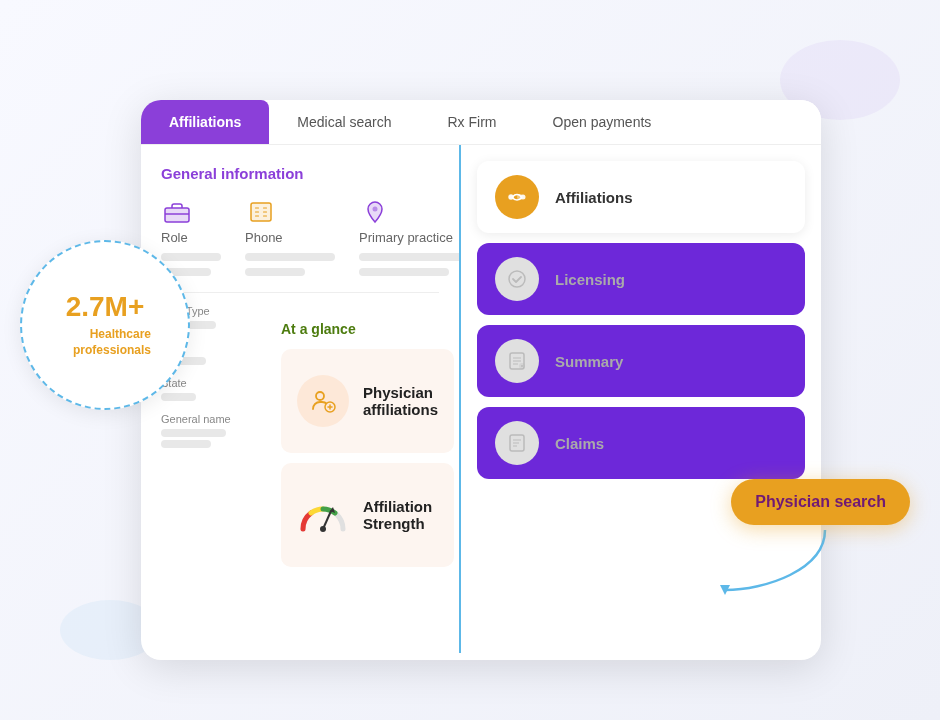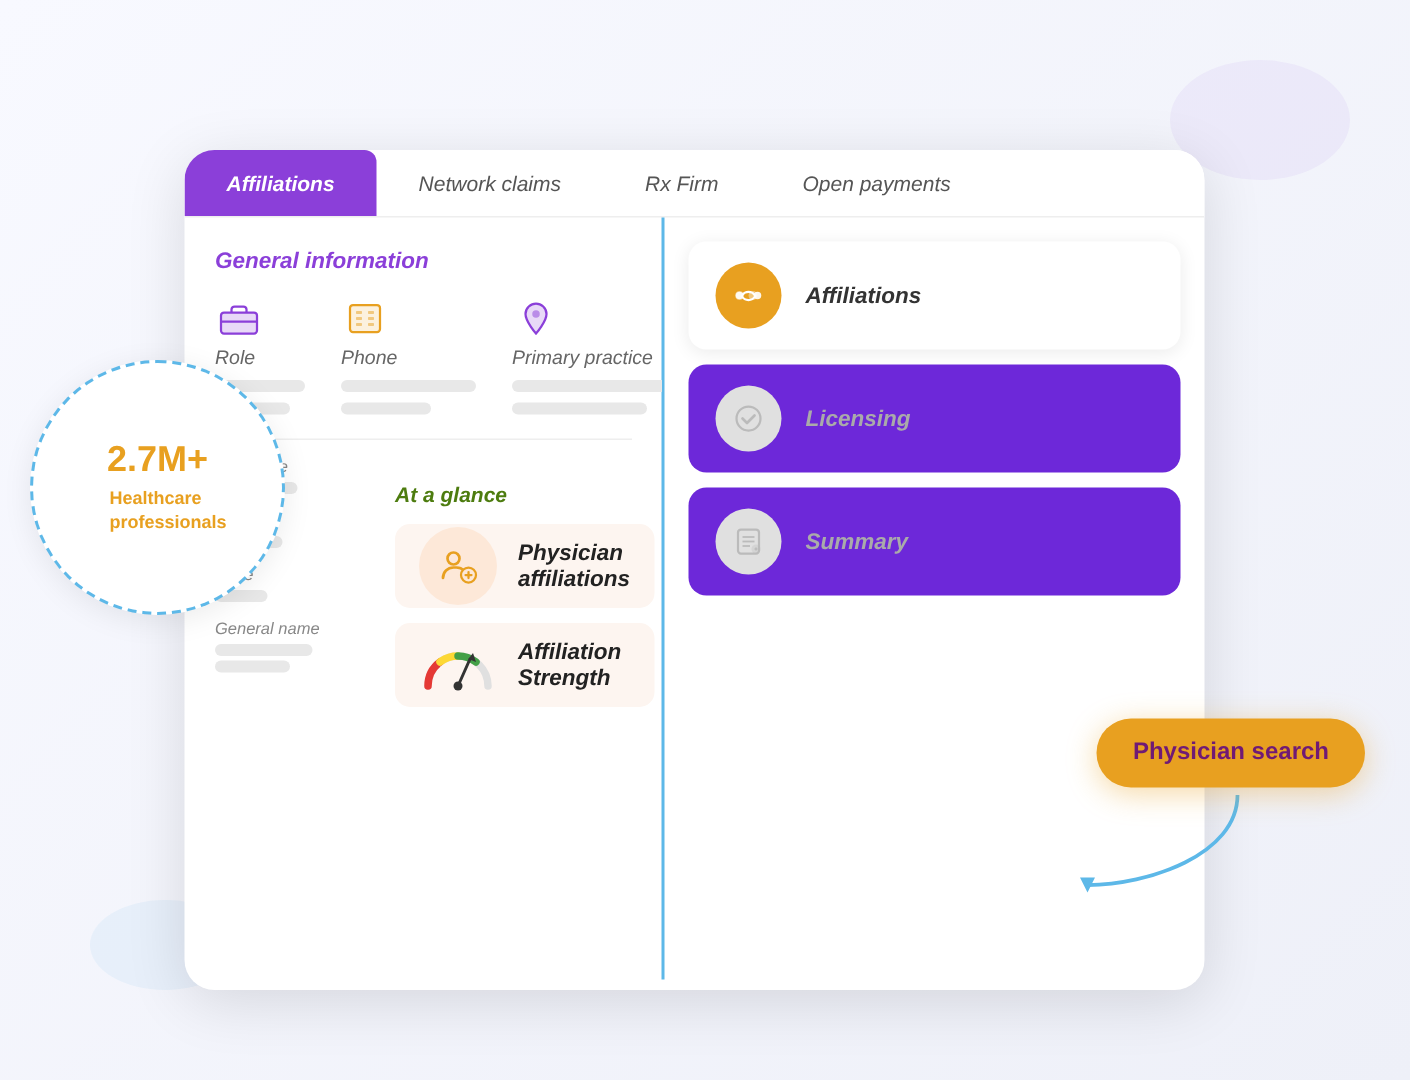--- a/index.html
+++ b/index.html
@@ -34,48 +34,47 @@
       background: white;
       display: flex;
       flex-direction: column;
       align-items: center;
       justify-content: center;
       z-index: 10;
       box-shadow: 0 4px 20px rgba(0,0,0,0.08);
     }
 
     .stats-number {
-      font-size: 24px;
+      font-size: 28px;
       font-weight: 800;
       color: #e8a020;
     }
 
     .stats-label {
       font-size: 12px;
       font-weight: 600;
       color: #e8a020;
-      text-align: left;
+      text-align: right;
       line-height: 1.3;
       margin-top: 4px;
       margin-left: 14px;
     }
 
     
     .main-card {
       position: absolute;
-      left: 123px;
+      left: 141px;
       top: 100px;
       width: 680px;
       height: 560px;
       background: white;
       border-radius: 20px;
       box-shadow: 0 8px 40px rgba(0,0,0,0.12);
       overflow: hidden;
       z-index: 5;
-      font-style: italic;
     }
 
     
     .tab-bar {
       display: flex;
       background: white;
       border-bottom: 1px solid #eee;
     }
 
     .tab {
@@ -170,21 +169,21 @@
       font-size: 14px;
       font-weight: 700;
       color: #4d7c0f;
       margin-bottom: 12px;
       margin-top: 16px;
     }
 
     .glance-card {
       background: #fdf5f0;
       border-radius: 10px;
-      padding: 2px 16px;
+      padding: 26px 16px;
       display: flex;
       align-items: center;
       gap: 14px;
       margin-bottom: 10px;
     }
 
     .glance-icon-circle {
       width: 52px;
       height: 52px;
       border-radius: 50%;
@@ -337,21 +336,21 @@
 
   <div class="stats-circle">
     <span class="stats-number">2.7M+</span>
     <span class="stats-label">Healthcare<br>professionals</span>
   </div>
 
   <div class="main-card">
 
     <div class="tab-bar">
       <div class="tab active">Affiliations</div>
-      <div class="tab">Network claims</div>
+      <div class="tab">Medical search</div>
       <div class="tab">Rx Firm</div>
       <div class="tab">Open payments</div>
     </div>
 
     <div class="content-area">
 
       <div class="left-panel">
 
         <div class="section-title">General information</div>
 
@@ -499,20 +498,31 @@
               <line x1="7" y1="11" x2="15" y2="11" stroke="#bbb" stroke-width="1.2"></line>
               <line x1="7" y1="14" x2="12" y2="14" stroke="#bbb" stroke-width="1.2"></line>
               <circle cx="16" cy="16" r="3" fill="#bbb" opacity="0.3"></circle>
               <line x1="15" y1="16" x2="17" y2="16" stroke="#bbb" stroke-width="1"></line>
               <line x1="16" y1="15" x2="16" y2="17" stroke="#bbb" stroke-width="1"></line>
             </svg>
           </div>
           <span class="right-card-label dim-label">Summary</span>
         </div>
 
+        <div class="right-card">
+          <div class="right-icon-circle gray">
+            <svg width="22" height="22" viewBox="0 0 22 22" fill="none">
+              <rect x="4" y="3" width="14" height="16" rx="2" stroke="#bbb" stroke-width="1.5"></rect>
+              <line x1="7" y1="8" x2="15" y2="8" stroke="#bbb" stroke-width="1.2"></line>
+              <line x1="7" y1="11" x2="13" y2="11" stroke="#bbb" stroke-width="1.2"></line>
+              <line x1="7" y1="14" x2="11" y2="14" stroke="#bbb" stroke-width="1.2"></line>
+            </svg>
+          </div>
+          <span class="right-card-label dim-label">Claims</span>
+        </div>
 
       </div>
     </div>
   </div>
 
   <div class="physician-search-btn">Physician search</div>
 
   <svg class="arrow-curve" width="140" height="80" viewBox="0 0 140 80">
     <path d="M120 10 C120 50, 60 70, 20 70" fill="none" stroke="#5db8e8" stroke-width="2.5" stroke-dasharray="none"></path>
     <polygon points="15,65 20,75 25,65" fill="#5db8e8"></polygon>

